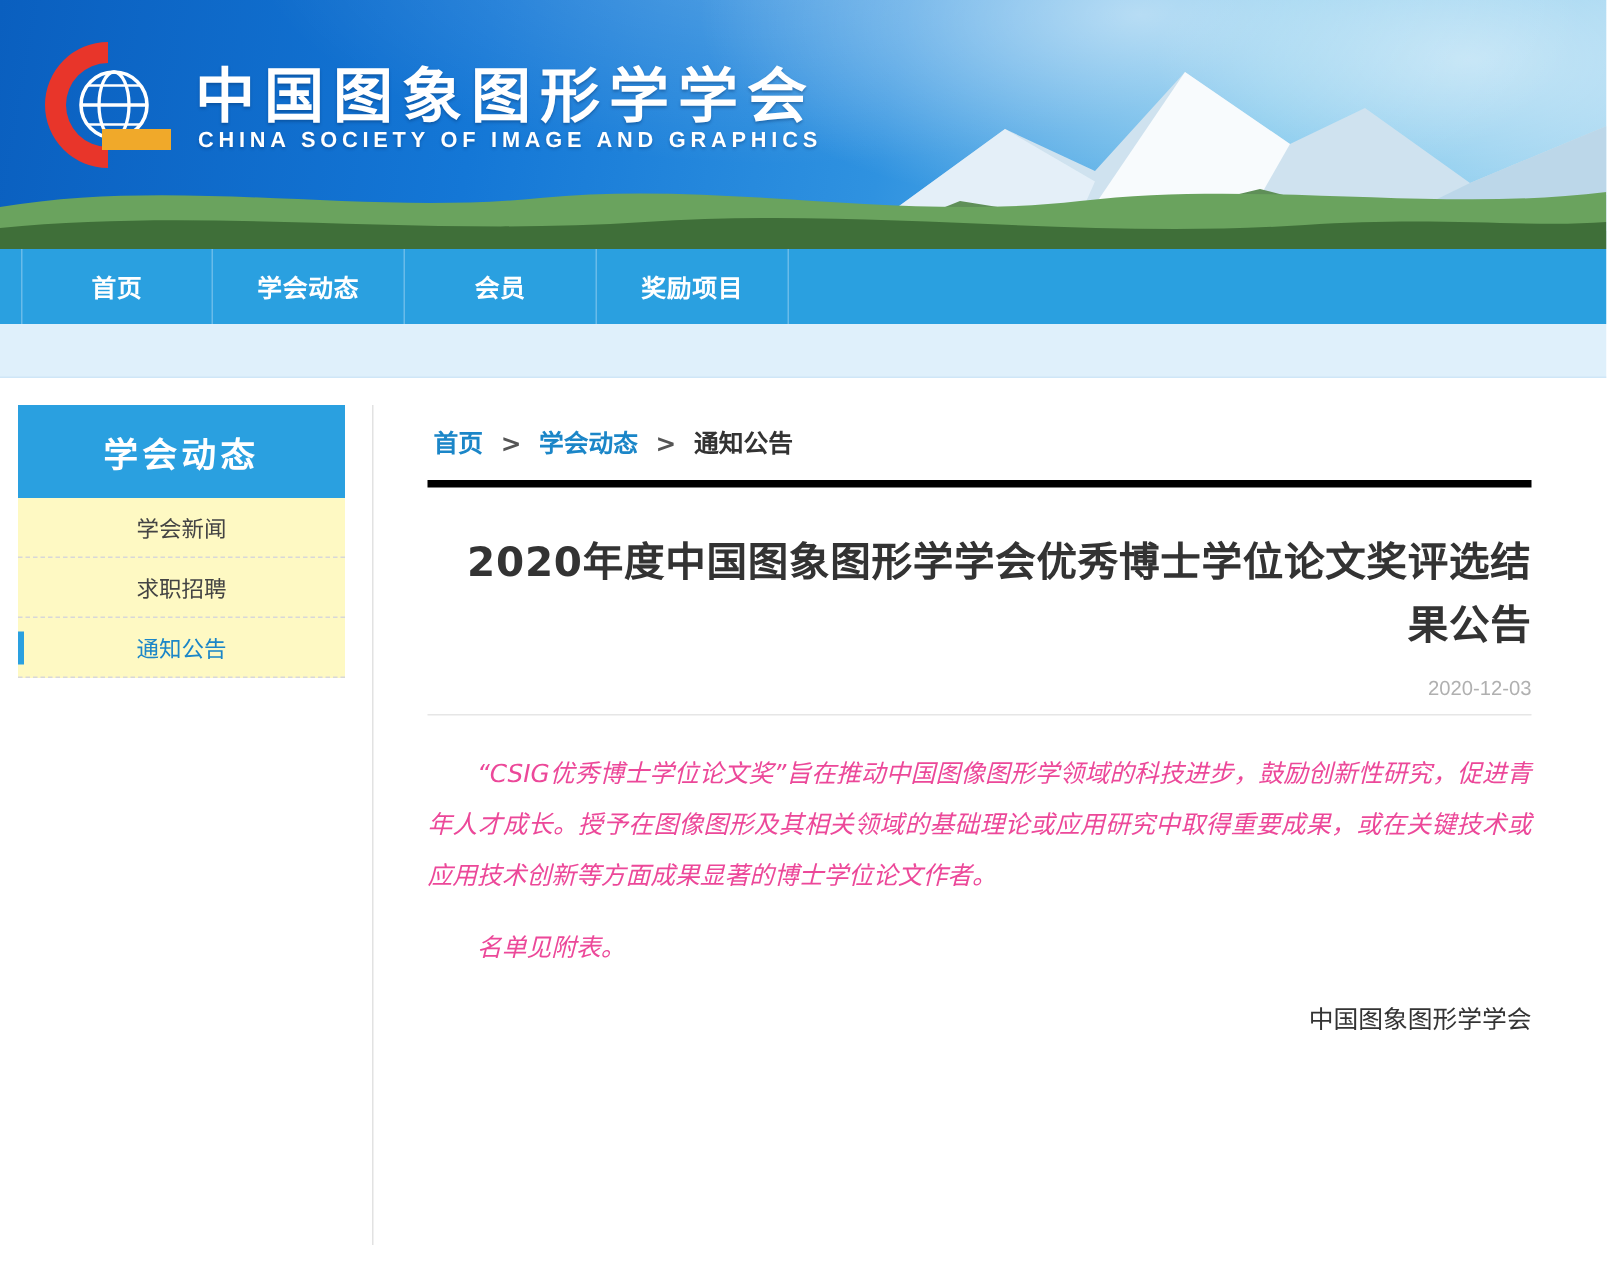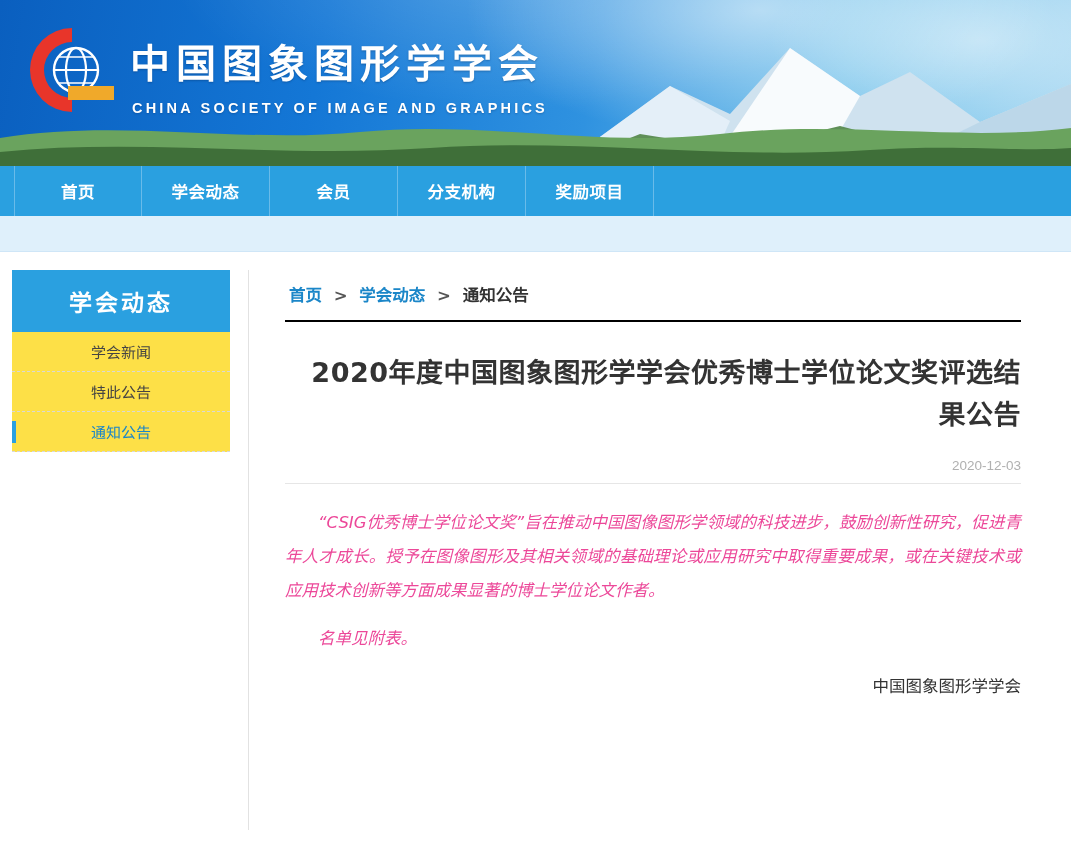--- a/index.html
+++ b/index.html
@@ -59,21 +59,21 @@
     font-size: 40px;
     font-weight: bold;
     color: #ffffff;
     letter-spacing: 6px;
     font-family: "DejaVu Sans", "Liberation Sans", sans-serif;
     text-shadow: 0 1px 2px rgba(0,40,90,0.35);
   }
   .logo-text-en {
     position: absolute;
     left: 132px;
-    top: 100px;
+    top: 86px;
     font-size: 14.5px;
     font-weight: bold;
     color: #ffffff;
     letter-spacing: 3.2px;
     font-family: "Liberation Sans", sans-serif;
     text-shadow: 0 1px 2px rgba(0,40,90,0.3);
   }
 
   
   .nav {
@@ -133,21 +133,21 @@
   .side-item {
     height: 40px;
     display: flex;
     align-items: center;
     justify-content: center;
     font-size: 15px;
     color: #444444;
     border-bottom: 1px dashed #d8d8d8;
     position: relative;
     cursor: pointer;
-    background: #fde047;
+    background: #fef9c3;
     font-family: "DejaVu Sans", "Liberation Sans", sans-serif;
   }
   .side-item.active {
     color: #1b86c8;
   }
   .side-item.active::before {
     content: "";
     position: absolute;
     left: 0;
     top: 9px;
@@ -162,21 +162,21 @@
     margin-left: 18px;
     padding: 6px 50px 0 36px;
     min-height: 560px;
   }
 
   .breadcrumb {
     font-size: 16.5px;
     color: #1b86c8;
     font-weight: bold;
     padding: 6px 0 14px 4px;
-    border-bottom: 2px solid #000000;
+    border-bottom: 5px solid #000000;
     font-family: "DejaVu Sans", "Liberation Sans", sans-serif;
   }
   .breadcrumb .sep {
     color: #555555;
     font-weight: bold;
     margin: 0 6px;
   }
   .breadcrumb .crumb { cursor: pointer; }
   .breadcrumb .crumb.current { color: #333333; }
 
@@ -184,21 +184,21 @@
     margin: 30px 0 0 0;
     text-align: right;
     font-size: 27px;
     line-height: 42px;
     font-weight: bold;
     color: #333333;
     letter-spacing: 0.5px;
     font-family: "DejaVu Sans", "Liberation Sans", sans-serif;
   }
   .meta-row {
-    margin-top: 22px;
+    margin-top: 12px;
     padding-bottom: 10px;
     border-bottom: 1px solid #e6e6e6;
     text-align: right;
     font-size: 13.5px;
     color: #b0b0b0;
     font-family: "Liberation Sans", sans-serif;
   }
 
   .article-body {
     padding-top: 22px;
@@ -254,31 +254,30 @@
   </svg>
 
   <div class="logo-text-cn">中国图象图形学学会</div>
   <div class="logo-text-en">CHINA SOCIETY OF IMAGE AND GRAPHICS</div>
 </div>
 
 <nav class="nav">
   <div class="nav-item">首页</div>
   <div class="nav-item">学会动态</div>
   <div class="nav-item">会员</div>
-  <div class="nav-item">分支机构</div>
   <div class="nav-item">奖励项目</div>
 </nav>
 <div class="nav-underline"></div>
 
 <div class="page">
 
   <aside class="sidebar">
     <div class="side-head">学会动态</div>
     <div class="side-item">学会新闻</div>
-    <div class="side-item">特此公告</div>
+    <div class="side-item">求职招聘</div>
     <div class="side-item active">通知公告</div>
   </aside>
 
   <main class="content">
 
     <div class="breadcrumb">
       <span class="crumb">首页</span>
       <span class="sep">&gt;</span>
       <span class="crumb">学会动态</span>
       <span class="sep">&gt;</span>

